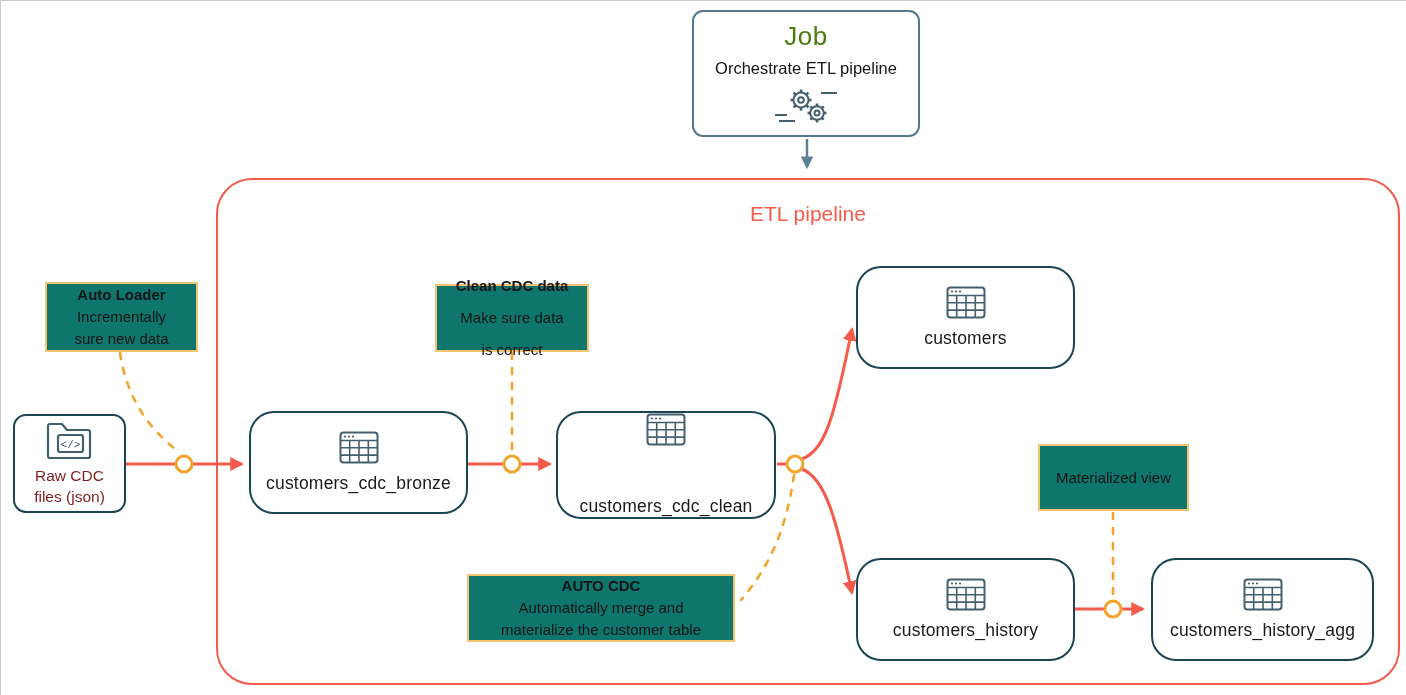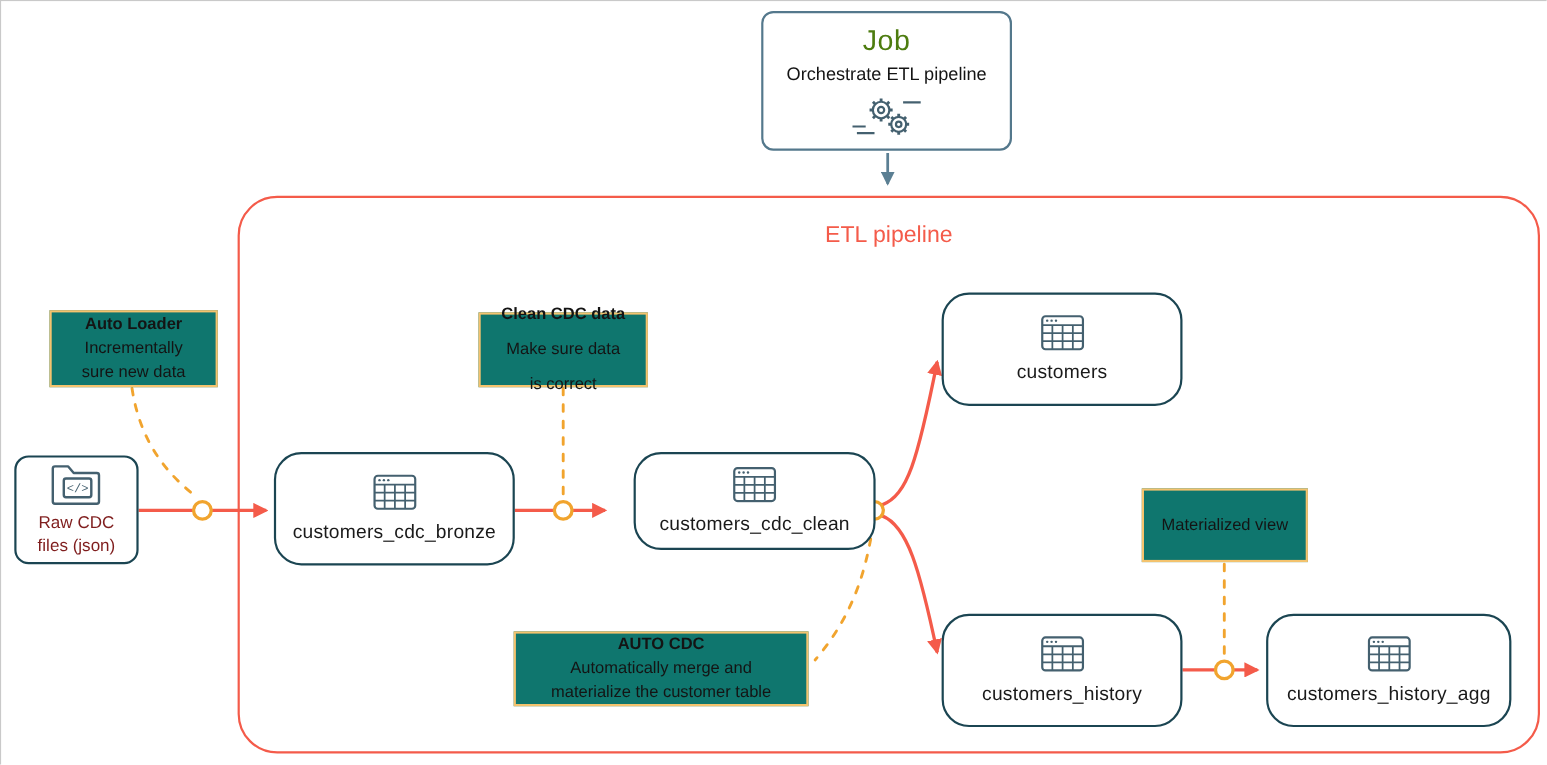--- a/index.html
+++ b/index.html
@@ -73,21 +73,21 @@
     gap: 9px;
     z-index: 4;
   }
   .node-label {
     font-size: 17.5px;
     color: #1a1a1a;
     letter-spacing: 0.2px;
     white-space: nowrap;
   }
   .n-bronze   { left: 248px; top: 410px; width: 219px; height: 103px; }
-  .n-clean    { left: 575px; top: 410px; width: 220px; height: 89px; }
+  .n-clean    { left: 555px; top: 410px; width: 220px; height: 108px; justify-content: space-between; }
   .n-customers{ left: 855px; top: 265px; width: 219px; height: 103px; }
   .n-history  { left: 855px; top: 557px; width: 219px; height: 103px; }
   .n-agg      { left: 1150px; top: 557px; width: 223px; height: 103px; }
 
   
   .source-box {
     position: absolute;
     left: 12px; top: 413px;
     width: 113px; height: 99px;
     border: 2.5px solid #1B4552;

